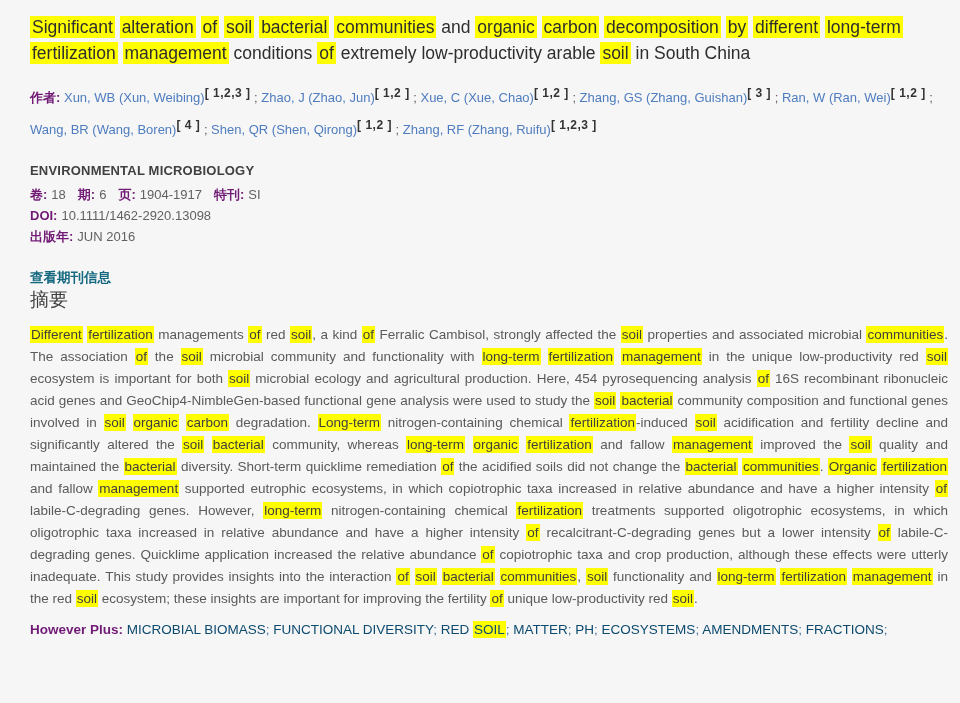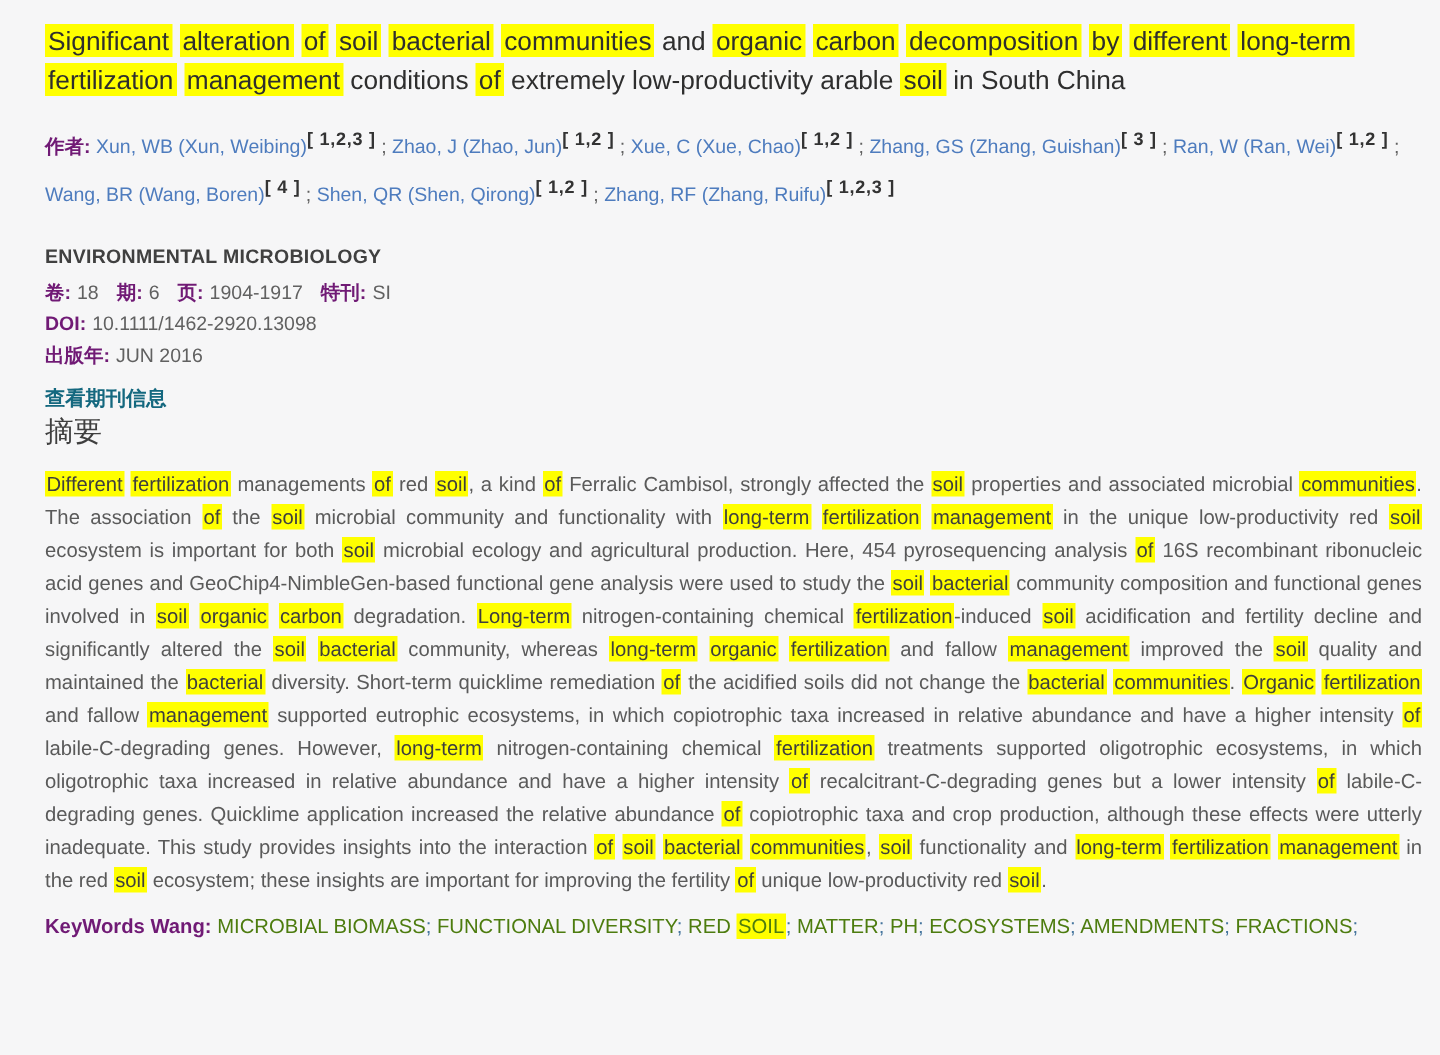--- a/index.html
+++ b/index.html
@@ -28,39 +28,39 @@
 
   
   .journal { margin-top:20px; font-size:13px; }
   .journal-name { font-weight:bold; color:#404040; letter-spacing:0.2px; }
   .fields { margin-top:7px; line-height:19px; }
   .field-pair { margin-right:12px; }
   .field-pair .val { margin-left:4px; }
   .meta-line { margin-top:2px; line-height:19px; }
   .meta-line .val { margin-left:4px; }
   a.journal-info-link {
-    display:inline-block; margin-top:11px;
+    display:inline-block; margin-top:23px;
     font-size:13.5px; font-weight:bold; color:#14687f;
     text-decoration:none; cursor:pointer;
   }
 
   
   .section-heading { font-size:19px; color:#3f3f3f; font-weight:normal; }
 
   
   .abstract-text {
     margin-top:11px; width:918px;
     font-size:13.5px; line-height:22px; color:#5a5a5a;
     text-align:justify;
   }
   .abstract-text .hl { color:#3e3e3e; padding:1px 1px; }
 
   
   .keywords-line { margin-top:9px; width:918px; font-size:13.5px; line-height:22px; }
-  a.keyword-link { color:#4d7c0f; text-decoration:none; cursor:pointer;text-align:right; }
+  a.keyword-link { color:#0c4a6e; text-decoration:none; cursor:pointer;text-align:right; }
   .kw-sep { color:#44749d; }
   .keywords-line .hl { padding:1px 1px; }
 </style>
 </head>
 <body>
 
 <div class="content">
 
   <h1 class="title"><span class="hl">Significant</span><span> </span><span class="hl">alteration</span><span> </span><span class="hl">of</span><span> </span><span class="hl">soil</span><span> </span><span class="hl">bacterial</span><span> </span><span class="hl">communities</span><span> and </span><span class="hl">organic</span><span> </span><span class="hl">carbon</span><span> </span><span class="hl">decomposition</span><span> </span><span class="hl">by</span><span> </span><span class="hl">different</span><span> </span><span class="hl">long-term</span><span> </span><span class="hl">fertilization</span><span> </span><span class="hl">management</span><span> conditions </span><span class="hl">of</span><span> extremely low-productivity arable </span><span class="hl">soil</span><span> in South China</span></h1>
 
@@ -80,17 +80,17 @@
     </div>
     <a class="journal-info-link">查看期刊信息</a>
   </div>
 
   <h2 class="section-heading">摘要</h2>
 
   <p class="abstract-text"><span class="hl">Different</span><span> </span><span class="hl">fertilization</span><span> managements </span><span class="hl">of</span><span> red </span><span class="hl">soil</span><span>, a kind </span><span class="hl">of</span><span> Ferralic Cambisol, strongly affected the </span><span class="hl">soil</span><span> properties and associated microbial </span><span class="hl">communities</span><span>. The association </span><span class="hl">of</span><span> the </span><span class="hl">soil</span><span> microbial community and functionality with </span><span class="hl">long-term</span><span> </span><span class="hl">fertilization</span><span> </span><span class="hl">management</span><span> in the unique low-productivity red </span><span class="hl">soil</span><span> ecosystem is important for both </span><span class="hl">soil</span><span> microbial ecology and agricultural production. Here, 454 pyrosequencing analysis </span><span class="hl">of</span><span> 16S recombinant ribonucleic acid genes and GeoChip4-NimbleGen-based functional gene analysis were used to study the </span><span class="hl">soil</span><span> </span><span class="hl">bacterial</span><span> community composition and functional genes involved in </span><span class="hl">soil</span><span> </span><span class="hl">organic</span><span> </span><span class="hl">carbon</span><span> degradation. </span><span class="hl">Long-term</span><span> nitrogen-containing chemical </span><span class="hl">fertilization</span><span>-induced </span><span class="hl">soil</span><span> acidification and fertility decline and significantly altered the </span><span class="hl">soil</span><span> </span><span class="hl">bacterial</span><span> community, whereas </span><span class="hl">long-term</span><span> </span><span class="hl">organic</span><span> </span><span class="hl">fertilization</span><span> and fallow </span><span class="hl">management</span><span> improved the </span><span class="hl">soil</span><span> quality and maintained the </span><span class="hl">bacterial</span><span> diversity. Short-term quicklime remediation </span><span class="hl">of</span><span> the acidified soils did not change the </span><span class="hl">bacterial</span><span> </span><span class="hl">communities</span><span>. </span><span class="hl">Organic</span><span> </span><span class="hl">fertilization</span><span> and fallow </span><span class="hl">management</span><span> supported eutrophic ecosystems, in which copiotrophic taxa increased in relative abundance and have a higher intensity </span><span class="hl">of</span><span> labile-C-degrading genes. However, </span><span class="hl">long-term</span><span> nitrogen-containing chemical </span><span class="hl">fertilization</span><span> treatments supported oligotrophic ecosystems, in which oligotrophic taxa increased in relative abundance and have a higher intensity </span><span class="hl">of</span><span> recalcitrant-C-degrading genes but a lower intensity </span><span class="hl">of</span><span> labile-C-degrading genes. Quicklime application increased the relative abundance </span><span class="hl">of</span><span> copiotrophic taxa and crop production, although these effects were utterly inadequate. This study provides insights into the interaction </span><span class="hl">of</span><span> </span><span class="hl">soil</span><span> </span><span class="hl">bacterial</span><span> </span><span class="hl">communities</span><span>, </span><span class="hl">soil</span><span> functionality and </span><span class="hl">long-term</span><span> </span><span class="hl">fertilization</span><span> </span><span class="hl">management</span><span> in the red </span><span class="hl">soil</span><span> ecosystem; these insights are important for improving the fertility </span><span class="hl">of</span><span> unique low-productivity red </span><span class="hl">soil</span><span>.</span></p>
 
 
   <div class="keywords-line">
-    <span class="lbl">KeyWords Wang:</span>
+    <span class="lbl">However Plus:</span>
     <span> <a class="keyword-link"><span>MICROBIAL BIOMASS</span></a><span class="kw-sep">; </span><a class="keyword-link"><span>FUNCTIONAL DIVERSITY</span></a><span class="kw-sep">; </span><a class="keyword-link"><span>RED </span><span class="hl">SOIL</span></a><span class="kw-sep">; </span><a class="keyword-link"><span>MATTER</span></a><span class="kw-sep">; </span><a class="keyword-link"><span>PH</span></a><span class="kw-sep">; </span><a class="keyword-link"><span>ECOSYSTEMS</span></a><span class="kw-sep">; </span><a class="keyword-link"><span>AMENDMENTS</span></a><span class="kw-sep">; </span><a class="keyword-link"><span>FRACTIONS</span></a><span class="kw-sep">; </span></span>
   </div>
 
 </div>
 
 </body></html>

